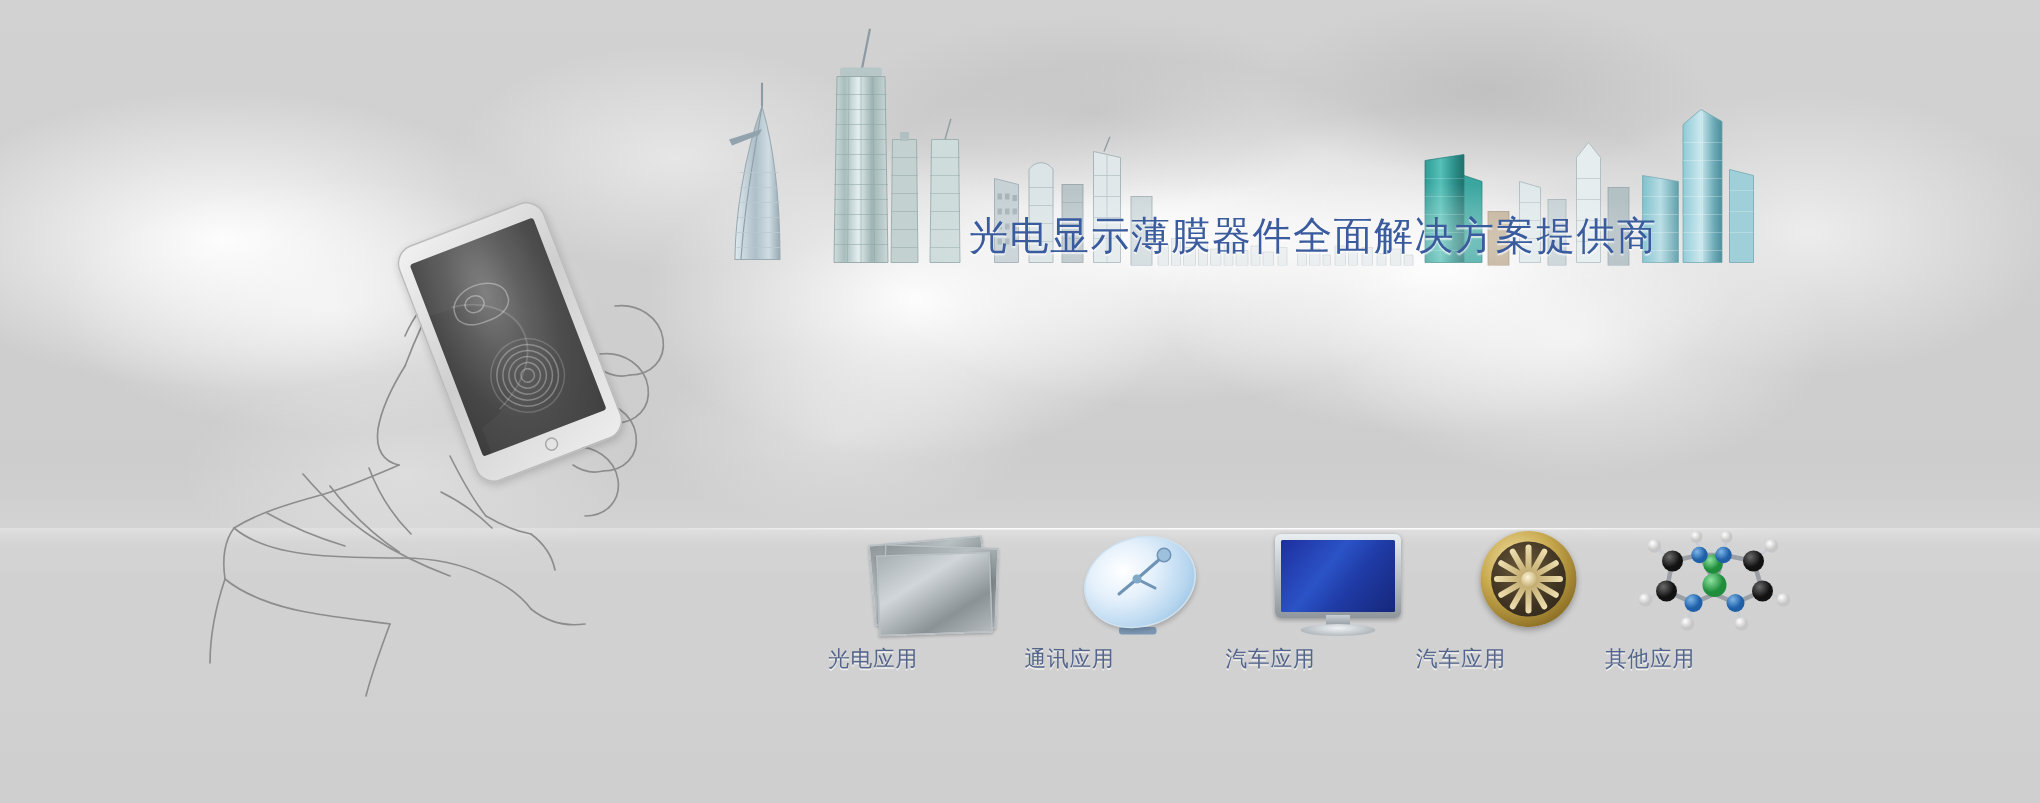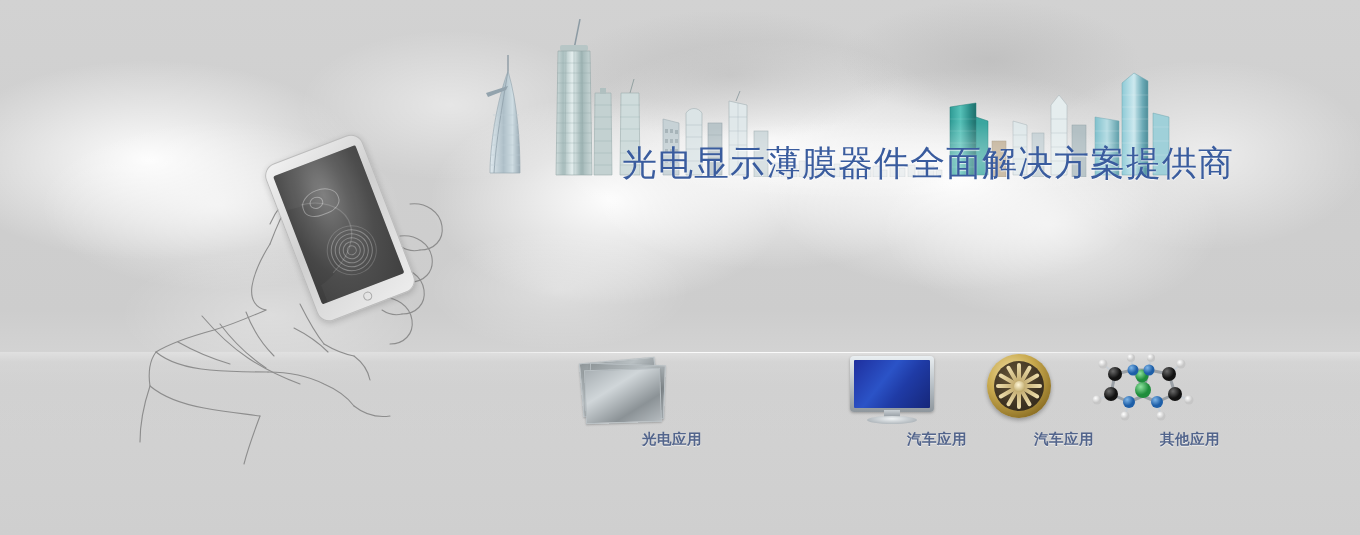--- a/index.html
+++ b/index.html
@@ -42,35 +42,36 @@
   }
   .horizon-line{
     position:absolute;left:430px;width:760px;top:352px;height:1px;
     background:linear-gradient(90deg,rgba(255,255,255,0),rgba(255,255,255,.85) 25%,rgba(255,255,255,.85) 75%,rgba(255,255,255,0));
   }
 
   
   .headline{
     position:absolute;
     left:622px;top:140px;
-    font-size:35px;
+    font-size:26px;
     letter-spacing:1px;
     color:#3a5c9e;
     font-weight:500;
     white-space:nowrap;
     text-shadow:0 1px 1px rgba(255,255,255,.75);
+    padding-left:24px;
   }
 
   
   .skyline{position:absolute;left:0;top:0;width:1360px;height:360px;}
   .bldg{position:absolute;bottom:0;}
 
   
   .iconrow{position:absolute;left:0;top:352px;width:1360px;height:183px;}
-  .iconcell{position:absolute;width:150px;text-align:right;font-weight:bold;}
+  .iconcell{position:absolute;width:150px;text-align:left;}
   .iconart{position:relative;height:72px;margin:0 auto;width:120px;}
   .caption{
     margin-top:6px;
     font-size:14.5px;
     color:#53658c;
     letter-spacing:.5px;
     white-space:nowrap;
     text-shadow:0 1px 0 rgba(255,255,255,.6);
   }
 
@@ -550,20 +551,37 @@
     <div class="iconcell" style="left:552px;top:0;">
       <div class="iconart">
         <div class="film" style="left:14px;top:8px;transform:rotate(-5deg);"></div>
         <div class="film" style="left:22px;top:12px;transform:rotate(2deg);"></div>
         <div class="film" style="left:18px;top:17px;transform:rotate(-2deg);
              background:linear-gradient(150deg,#a9b0b4 0%,#d0d6d9 35%,#8b9296 72%,#b4babe 100%);"></div>
       </div>
       <div class="caption">光电应用</div>
     </div>
 
+    <div class="iconcell" style="left:683px;top:0;">
+      <div class="iconart">
+        <div class="dish-arm" style="left:57px;top:48px;width:7px;height:22px;"></div>
+        <div class="dish-arm" style="left:48px;top:66px;width:25px;height:5px;border-radius:2px;"></div>
+        <div class="dish-face" style="left:24px;top:6px;"></div>
+        <svg width="120" height="72" viewBox="0 0 120 72" style="position:absolute;left:0;top:0;">
+          <g stroke="#6e93b4" stroke-width="2" fill="none" stroke-linecap="round">
+            <path d="M60 34 L76 20"></path>
+              <path d="M60 34 L48 44"></path>
+              <path d="M60 34 L72 40"></path>
+          </g>
+          <circle cx="78" cy="18" r="4.5" fill="#9dc0dd" stroke="#6e93b4" stroke-width="1"></circle>
+          <circle cx="60" cy="34" r="3" fill="#7fa8c9"></circle>
+        </svg>
+      </div>
+      <div class="caption">通讯应用</div>
+    </div>
 
     <div class="iconcell" style="left:817px;top:0;">
       <div class="iconart">
         <div class="mon-body" style="left:18px;top:4px;">
           <div class="mon-screen"></div>
         </div>
         <div class="mon-neck" style="left:52px;top:58px;"></div>
         <div class="mon-base" style="left:35px;top:64px;"></div>
       </div>
       <div class="caption">汽车应用</div>

